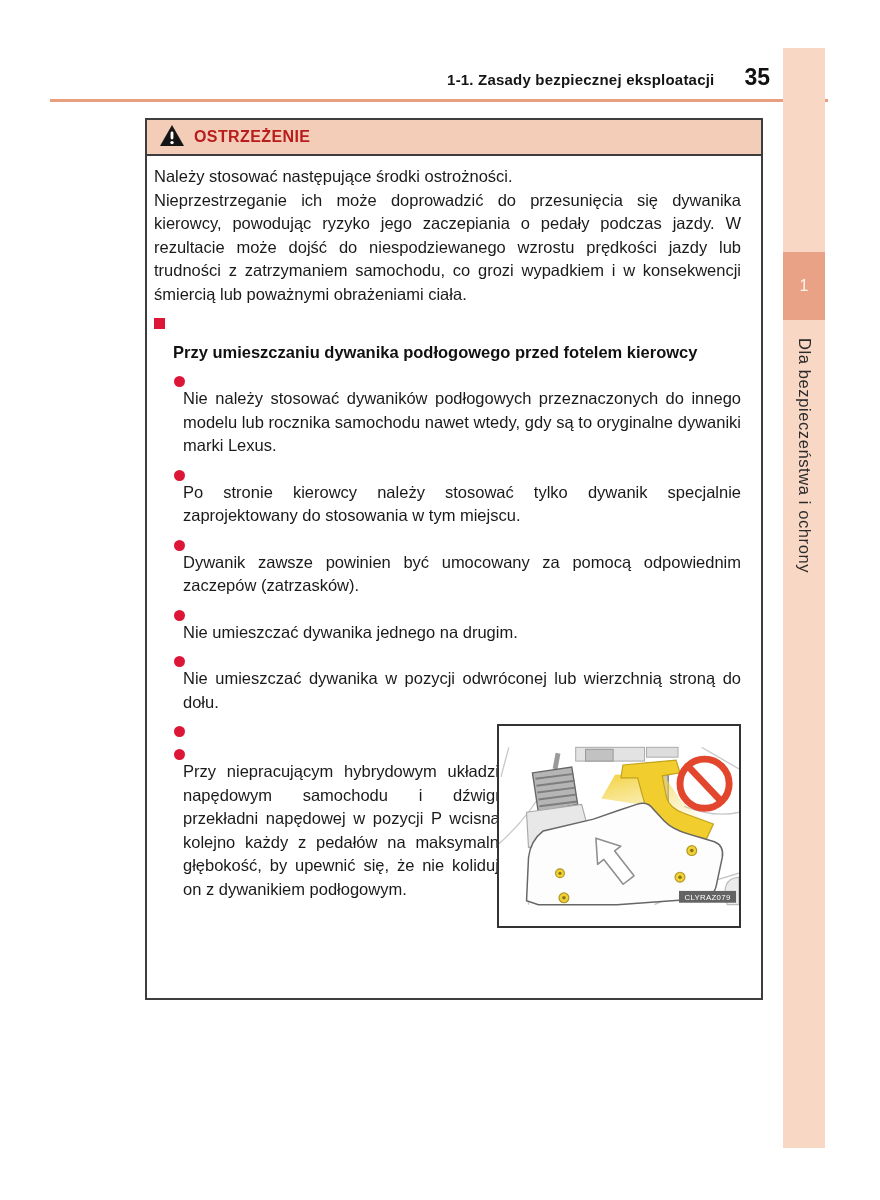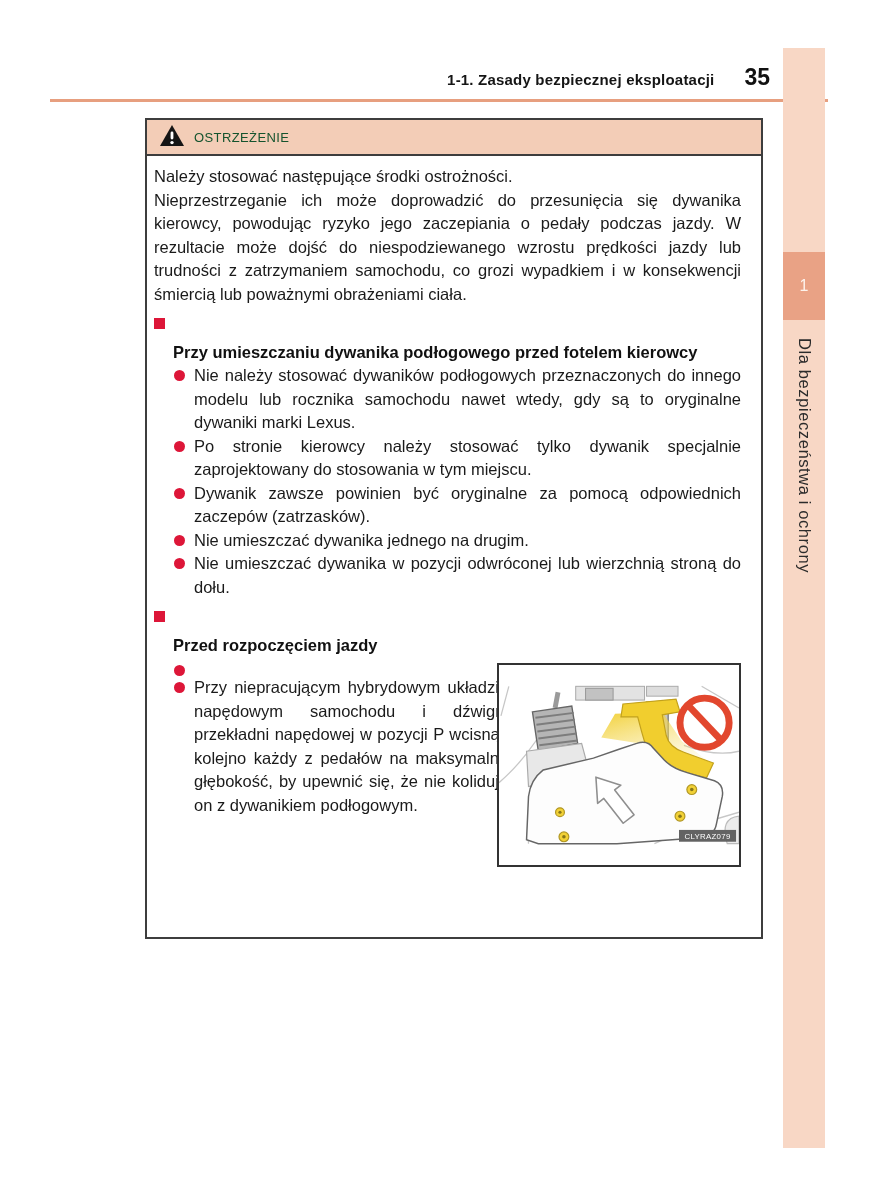--- a/index.html
+++ b/index.html
@@ -24,32 +24,32 @@
   .chapter-title-vertical { position:absolute; top:290px; left:50%;
     transform:translateX(-50%);
     writing-mode:vertical-rl; text-orientation:mixed;
     font-size:16.5px; color:#2b2b2b; letter-spacing:0.6px; white-space:nowrap; }
 
   
   .warning-box { position:absolute; left:145px; top:118px; width:618px;
     min-height:752px; border:2px solid #3d3d3d; background:#fff; }
   .warning-header { height:36px; background:#f3cdb7; border-bottom:2px solid #3d3d3d;
     display:flex; align-items:center; padding-left:12px; gap:9px; }
-  .warning-title { font-size:13px; color:#14532d; letter-spacing:0.4px; font-weight:400; }
+  .warning-title { font-size:16px; color:#b91c1c; letter-spacing:0.4px; font-weight:700; }
   .warning-body { padding:9px 20px 10px 7px;border-radius:30px; }
 
   .para { font-size:16.5px; line-height:23.5px; text-align:justify; text-justify:inter-word; }
 
   .section-heading { display:flex; align-items:flex-start; margin-top:6px; }
   .section-marker { width:11px; height:11px; background:#dd1638; flex:0 0 auto;
     margin-top:6px; }
   .section-heading-text { font-size:16.5px; font-weight:bold; line-height:23px;
     margin-left:8px; color:#111;margin-top:29px; }
 
-  .bullet-item { display:flex; align-items:flex-start; padding-left:20px; }
+  .bullet-item { display:flex; align-items:flex-start; margin-top:6px; padding-left:20px;flex-direction:column; }
   .bullet-disc { width:11px; height:11px; border-radius:50%; background:#dd1638;
     flex:0 0 auto; margin-top:6px; }
   .bullet-text { font-size:16.5px; line-height:23.5px; margin-left:9px;
     text-align:justify; text-justify:inter-word; flex:1 1 auto; }
 
   
   .cols { position:relative; margin-top:2px; min-height:268px; }
   .col-text { width:354px; }
   .figure-frame { position:absolute; top:4px; right:0; width:244px; height:204px;
     border:2px solid #333; background:#fff; }
@@ -97,35 +97,31 @@
     <div class="bullet-item">
       <span class="bullet-disc"></span>
       <span class="bullet-text">Nie należy stosować dywaników podłogowych przeznaczonych do innego modelu lub rocznika samochodu nawet wtedy, gdy są to oryginalne dywaniki marki Lexus.</span>
     </div>
     <div class="bullet-item">
       <span class="bullet-disc"></span>
       <span class="bullet-text">Po stronie kierowcy należy stosować tylko dywanik specjalnie zaprojektowany do stosowania w tym miejscu.</span>
     </div>
     <div class="bullet-item">
       <span class="bullet-disc"></span>
-      <span class="bullet-text">Dywanik zawsze powinien być oryginalne za pomocą odpowiednich zaczepów (zatrzasków).</span>
+      <span class="bullet-text">Dywanik zawsze powinien być umocowany za pomocą odpowiednim zaczepów (zatrzasków).</span>
     </div>
     <div class="bullet-item">
       <span class="bullet-disc"></span>
       <span class="bullet-text">Nie umieszczać dywanika jednego na drugim.</span>
     </div>
     <div class="bullet-item">
       <span class="bullet-disc"></span>
       <span class="bullet-text">Nie umieszczać dywanika w pozycji odwróconej lub wierzchnią stroną do dołu.</span>
     </div>
 
-    <div class="section-heading">
-      <span class="section-marker"></span>
-      <span class="section-heading-text">Przed rozpoczęciem jazdy</span>
-    </div>
 
     <div class="cols">
       <div class="col-text">
         <div class="bullet-item">
           <span class="bullet-disc"></span>
         </div>
         <div class="bullet-item">
           <span class="bullet-disc"></span>
           <span class="bullet-text">Przy niepracującym hybrydowym układzie napędowym samochodu i dźwigni przekładni napędowej w pozycji P wcisnąć kolejno każdy z pedałów na maksymalną głębokość, by upewnić się, że nie koliduje on z dywanikiem podłogowym.</span>
         </div>

